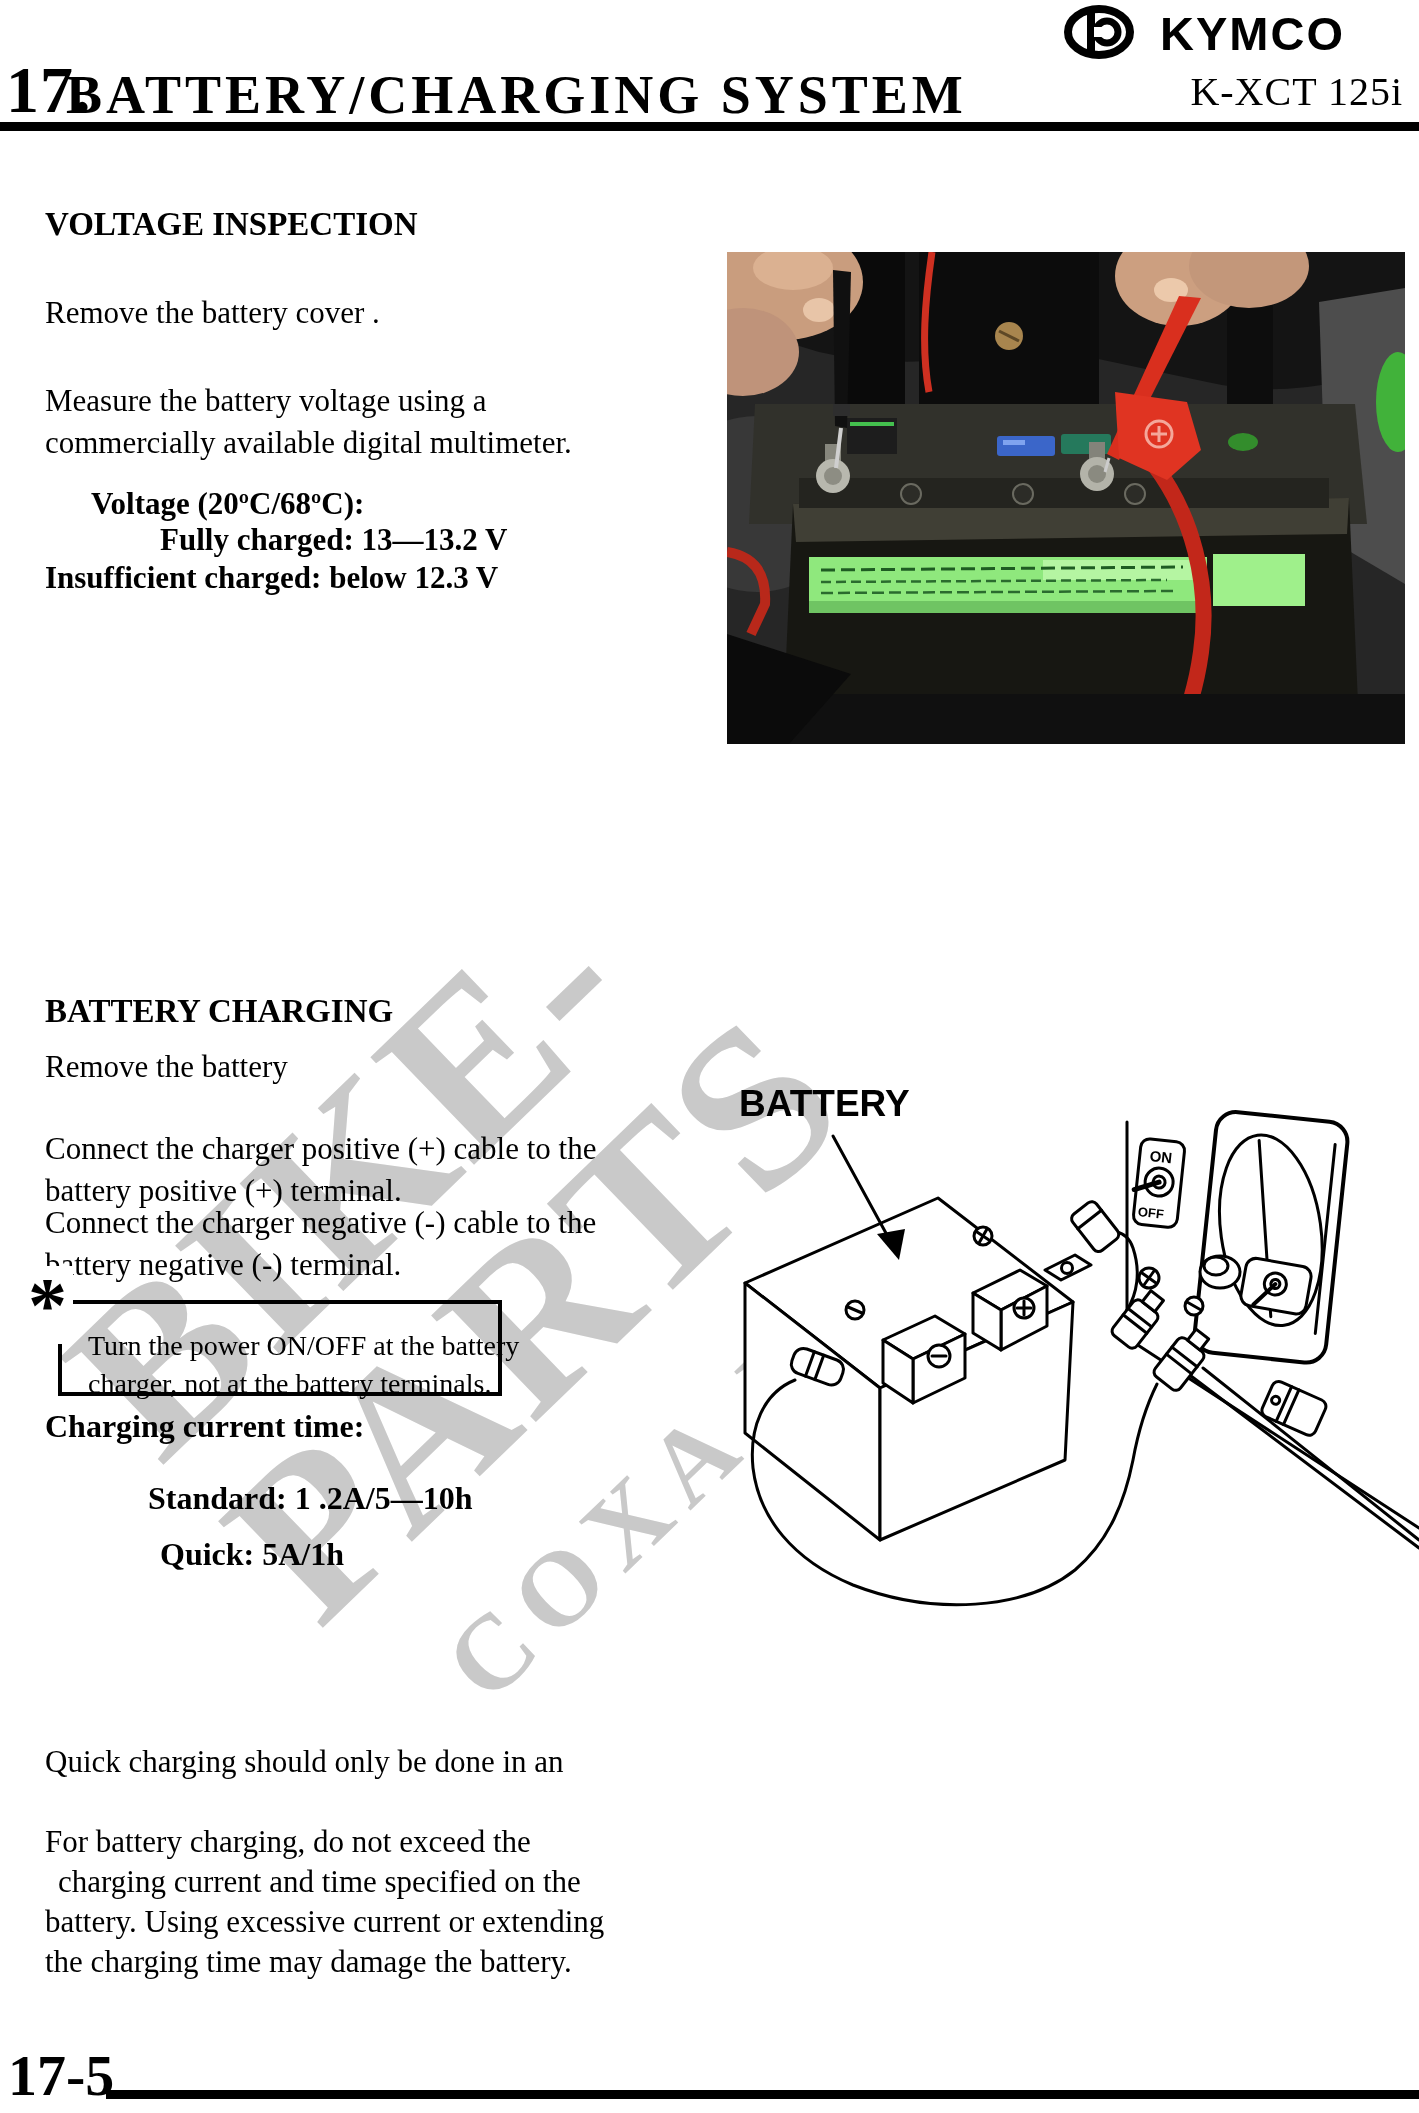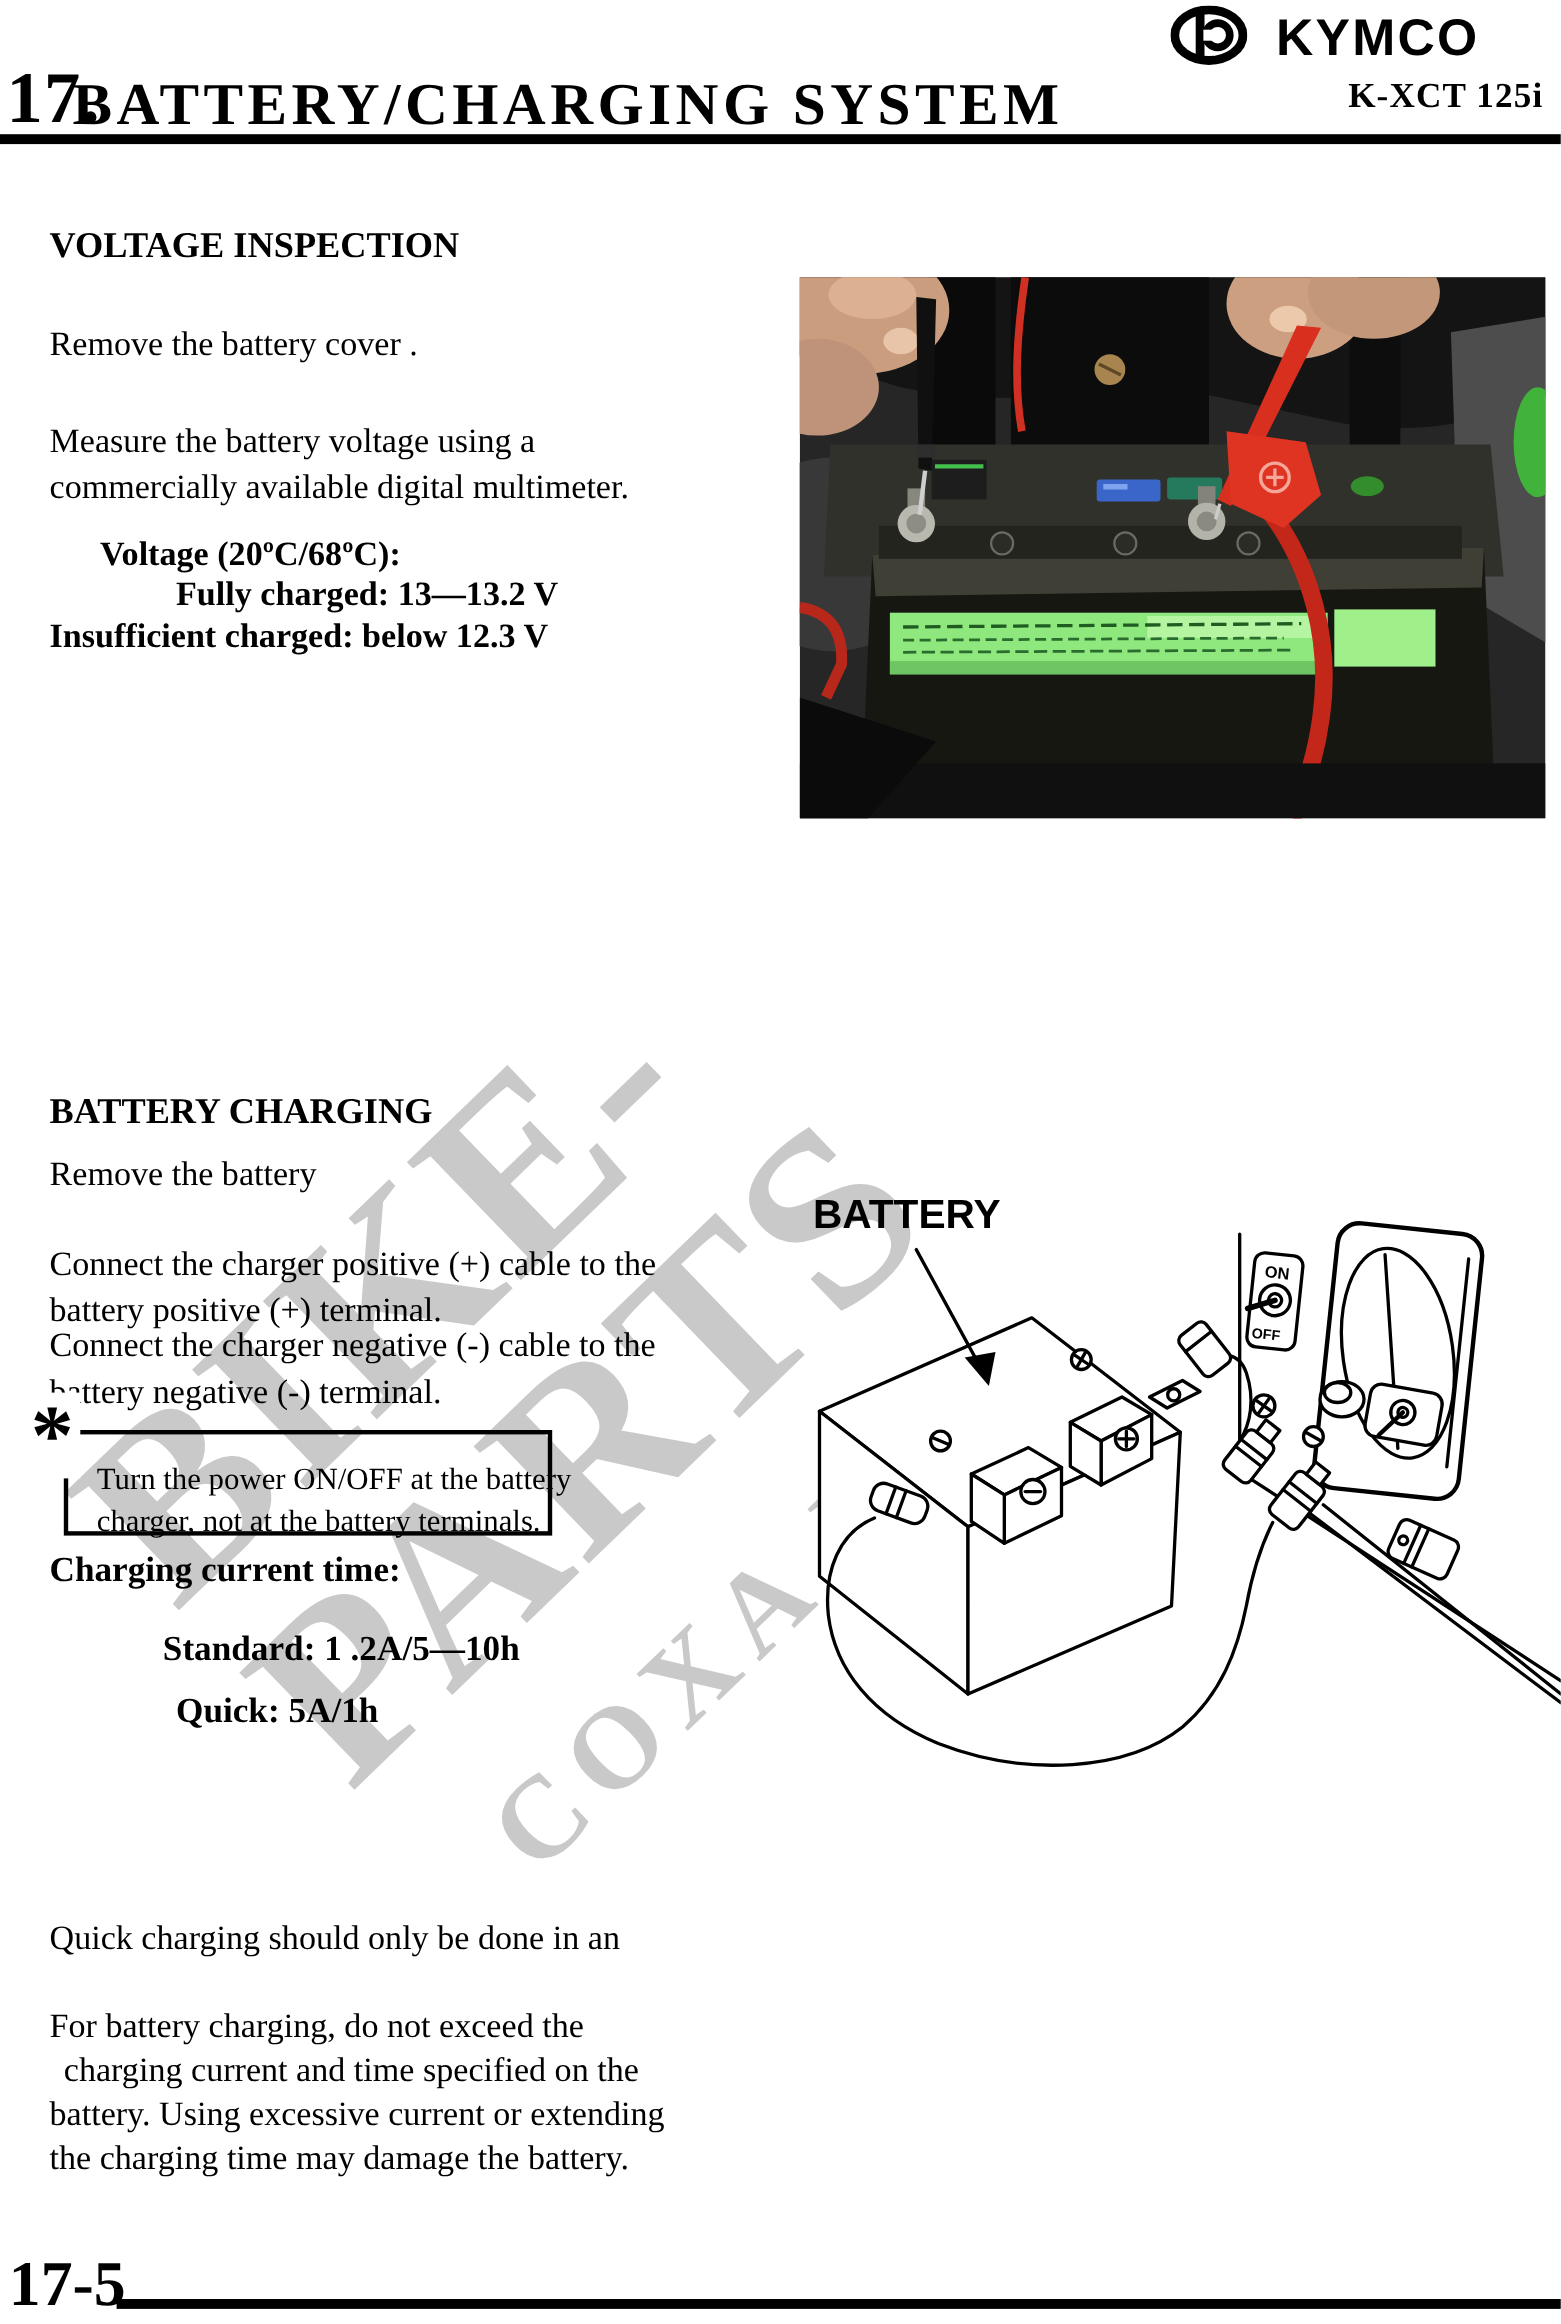--- a/index.html
+++ b/index.html
@@ -4,21 +4,21 @@
 <style>
   html,body{margin:0;padding:0;background:#ffffff;}
   .page{position:relative;width:1419px;height:2113px;background:#fff;overflow:hidden;
         font-family:"Liberation Serif",serif;color:#000;}
   .abs{position:absolute;white-space:nowrap;}
   .z10{z-index:10;}
   
   .chapter-no{font-size:66px;font-weight:bold;letter-spacing:1px;}
   .chapter-title{font-size:54px;font-weight:bold;letter-spacing:4px;}
   .brand-text{font-family:"Liberation Sans",sans-serif;font-size:47px;font-weight:bold;letter-spacing:2px;}
-  .model{font-size:32px;font-weight:bold;letter-spacing:1px;}
+  .model{font-size:40px;font-weight:normal;letter-spacing:1px;}
   .header-rule{position:absolute;left:0;top:122px;width:100%;height:9px;background:#000;z-index:10;}
   
   .h2{font-size:33px;font-weight:bold;}
   .body-line{font-size:31px;line-height:42px;}
   .spec{font-size:31px;font-weight:bold;}
   
   .note-box{position:absolute;left:58px;top:1300px;width:436px;height:88px;border:4px solid #000;z-index:10;}
   .note-line{font-size:28px;line-height:38px;white-space:nowrap;padding-left:26px;}
   .note-box .inner{padding-top:23px;}
   .note-star{position:absolute;left:22px;top:1266px;font-size:78px;font-weight:bold;z-index:11;background:#fff;padding:0 6px;line-height:78px;}

